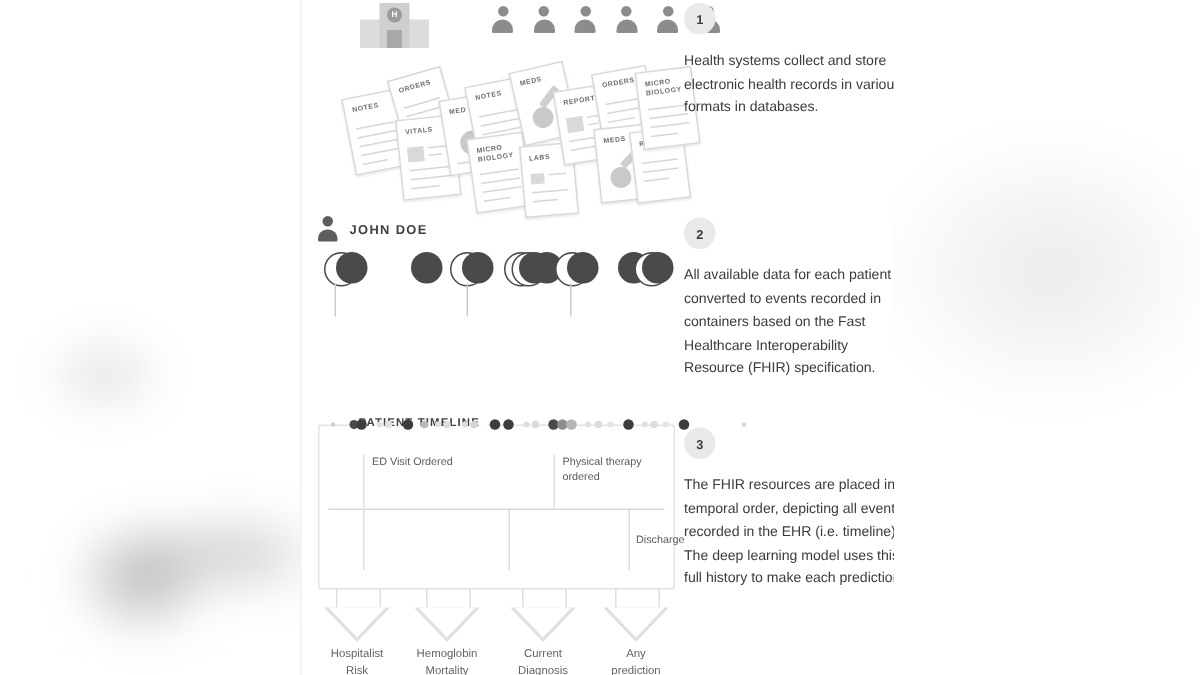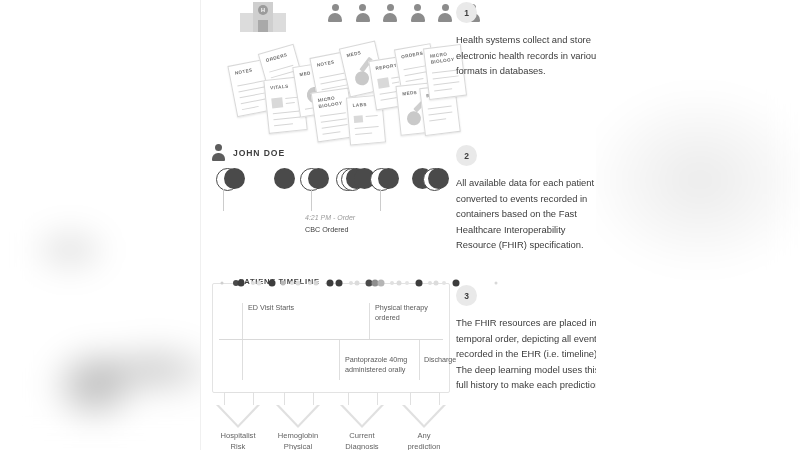--- a/index.html
+++ b/index.html
@@ -311,24 +311,20 @@
         <div class="c" style="left:0;"></div>
           <div class="c o" style="left:11px;"></div>
         <div class="c" style="left:16px;"></div>
       </div>
     </div>
 
     <div class="stem" style="left:11px;top:45px;height:22px;"></div>
     <div class="stem" style="left:99px;top:45px;height:22px;"></div>
     <div class="stem" style="left:168px;top:45px;height:22px;"></div>
 
-    <div class="evtxt" style="left:93px;top:69px;">
-      <span class="tm"><span>4:21 PM</span> - <span>Order</span></span>
-      <span>CBC Ordered</span>
-    </div>
   </div>
 
   <div class="sec3">
     <div class="tlbox"></div>
     <div class="tltitle">PATIENT TIMELINE</div>
 
     <div class="axis"></div>
 
     <div class="tick" style="left:10px;width:3px;height:3px;background:#cfcfcf;"></div>
     <div class="tick" style="left:24px;width:6px;height:6px;background:#4a4a4a;"></div>
@@ -357,24 +353,23 @@
     <div class="tick" style="left:232px;width:4px;height:4px;background:#e4e4e4;"></div>
     <div class="tick" style="left:244px;width:7px;height:7px;background:#3d3d3d;"></div>
     <div class="tick" style="left:284px;width:3px;height:3px;background:#d8d8d8;"></div>
 
     <div class="vline" style="left:30px;top:20px;height:36px;"></div>
     <div class="vline" style="left:30px;top:57px;height:40px;"></div>
     <div class="vline" style="left:127px;top:57px;height:40px;"></div>
     <div class="vline" style="left:157px;top:20px;height:36px;"></div>
     <div class="vline" style="left:207px;top:57px;height:40px;"></div>
 
-    <div class="tlab" style="left:36px;top:20px;">ED Visit Starts</div>
+    <div class="tlab" style="left:36px;top:20px;">ED Visit Ordered</div>
     <div class="tlab" style="left:163px;top:20px;width:62px;">Physical therapy ordered</div>
 
-    <div class="tlab" style="left:133px;top:72px;">Pantoprazole 40mg administered orally</div>
     <div class="tlab" style="left:212px;top:72px;width:44px;">Discharge</div>
   </div>
 
   <div class="arrows">
     <div class="arrow" style="left:4px;">
       <div class="shaft"></div>
         <div class="head"></div>
     </div>
     <div class="arrow" style="left:64px;">
       <div class="shaft"></div>
@@ -388,21 +383,21 @@
       <div class="shaft"></div>
         <div class="head"></div>
     </div>
 
     <div class="alabel" style="left:-6px;">
       <span>Hospitalist</span><br>
       <span>Risk</span>
     </div>
     <div class="alabel" style="left:54px;">
       <span>Hemoglobin</span><br>
-      <span>Physical</span>
+      <span>Mortality</span>
     </div>
     <div class="alabel" style="left:118px;">
       <span>Current</span><br>
       <span>Diagnosis</span>
     </div>
     <div class="alabel" style="left:180px;">
       <span>Any</span><br>
       <span>prediction</span>
     </div>
   </div>

